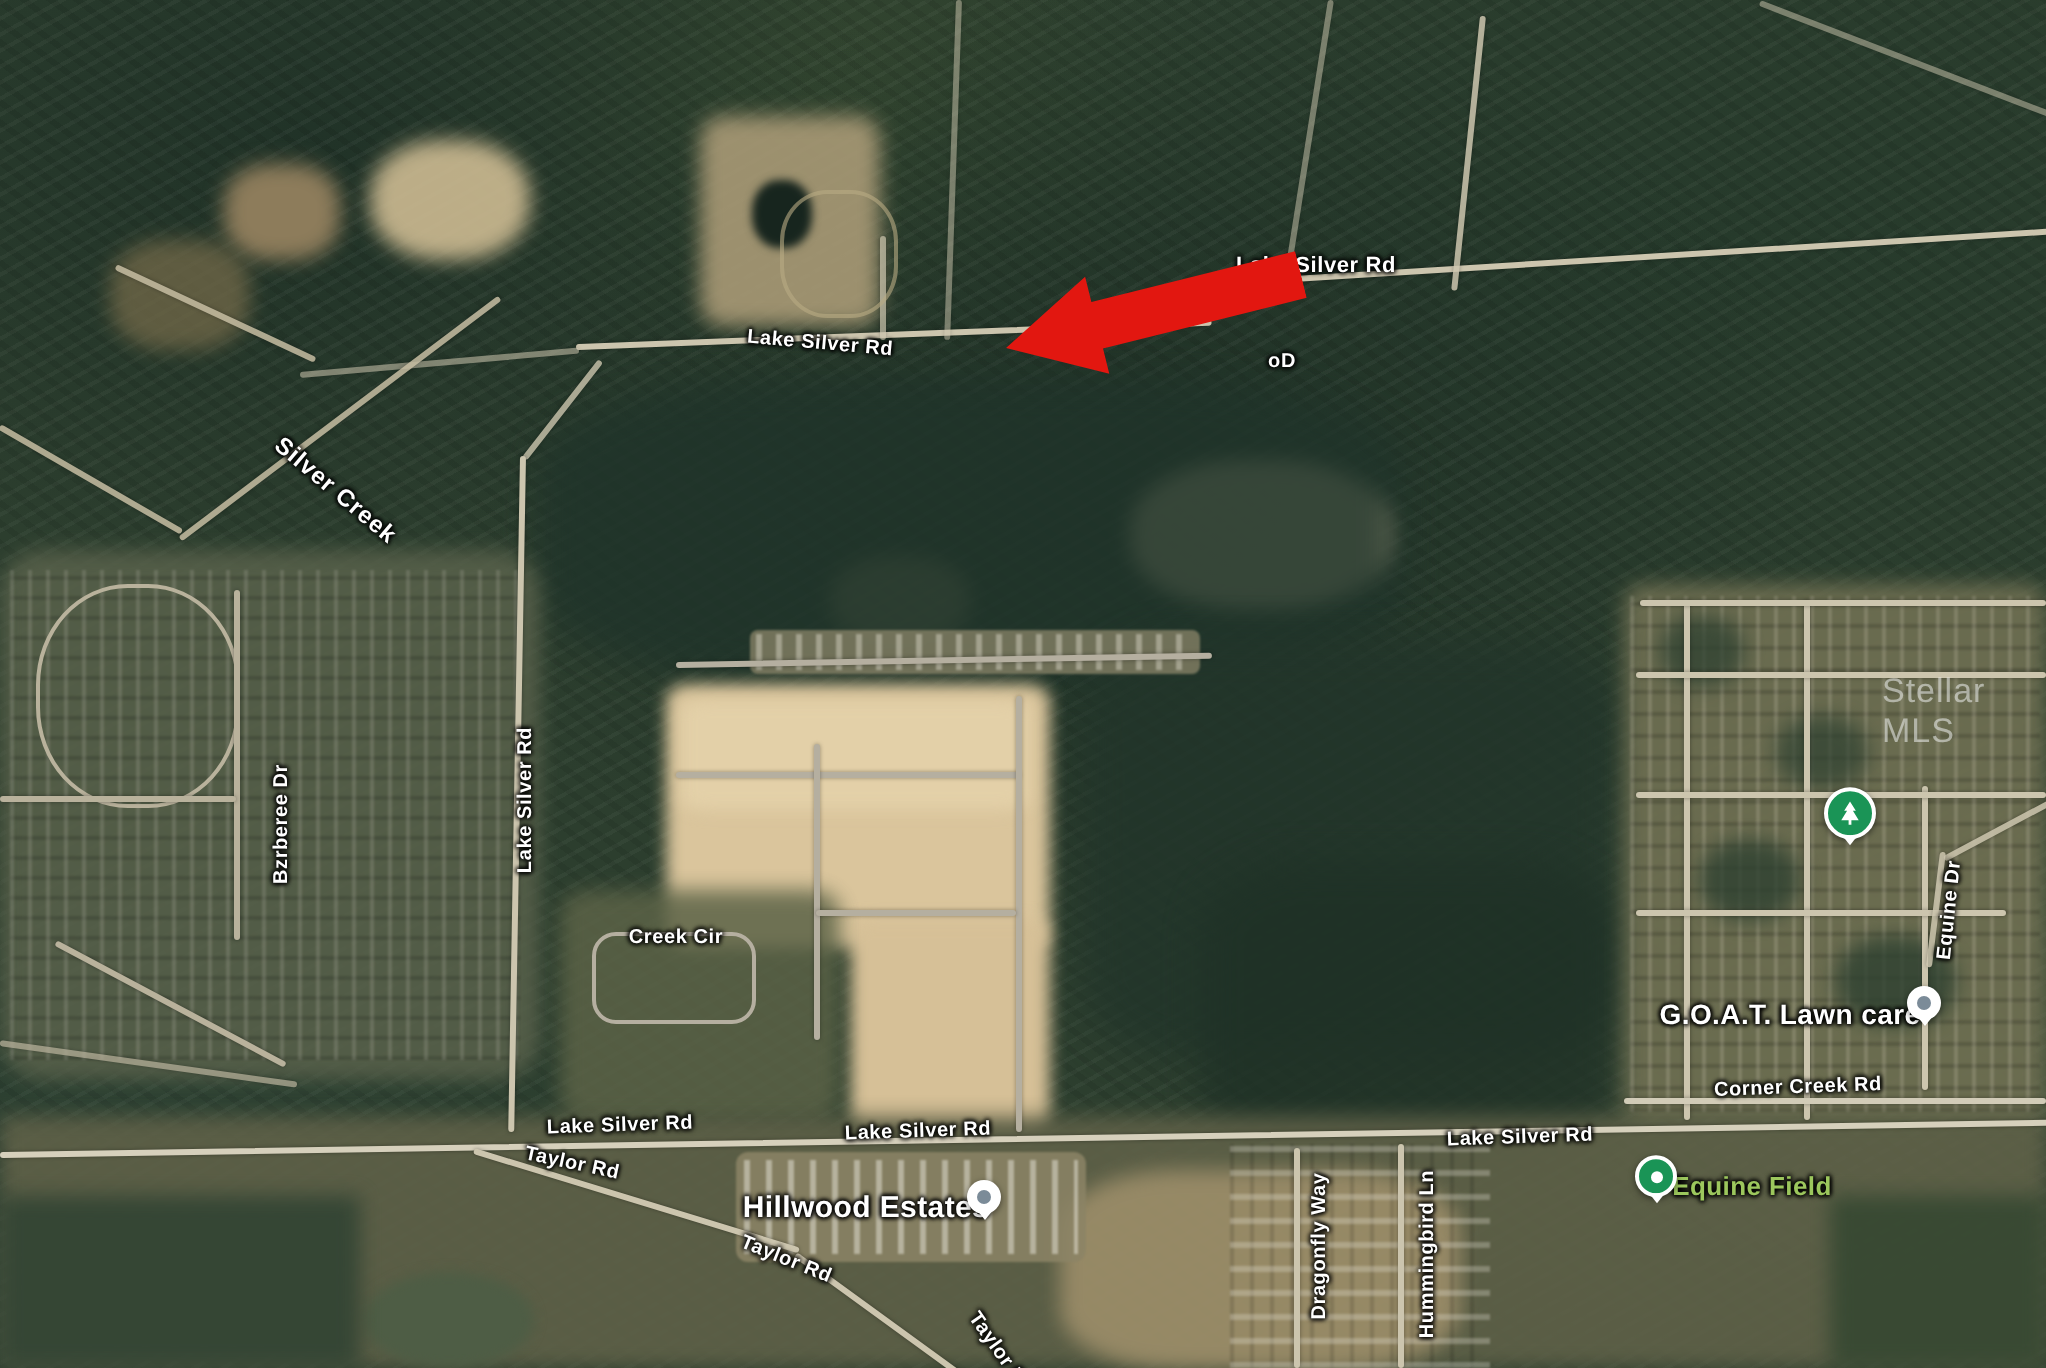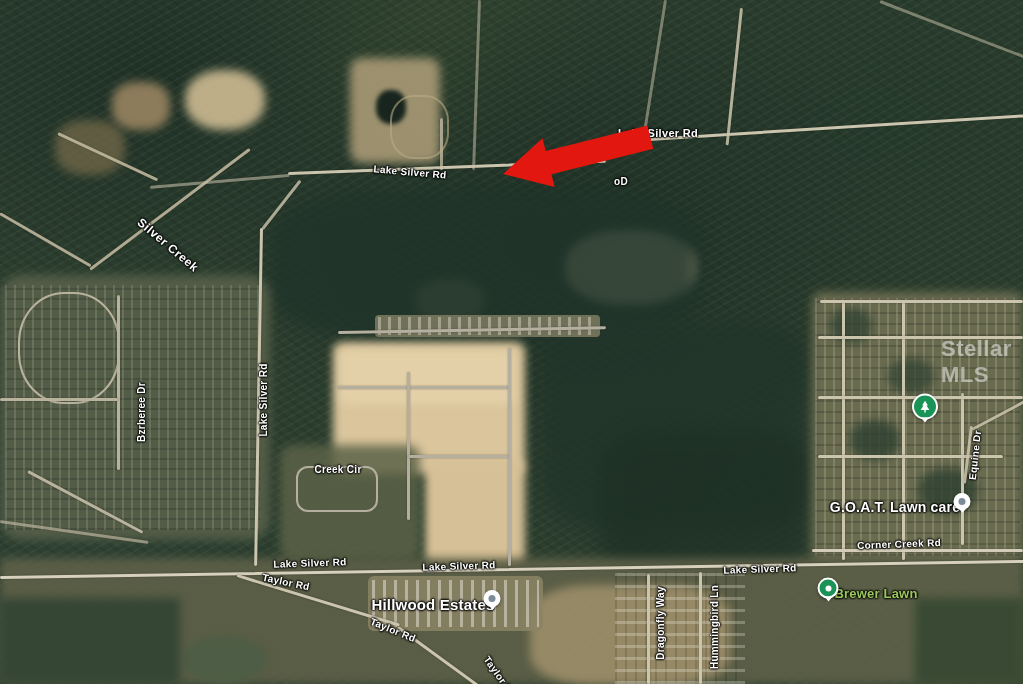--- a/index.html
+++ b/index.html
@@ -23,21 +23,21 @@
   .roadv{position:absolute;width:2.5px;background:#ccc5ae;transform-origin:center top;border-radius:2px;box-shadow:0 0 2px rgba(0,0,0,.35);}
   .loop{position:absolute;border:2.5px solid #b5afa0;background:transparent;}
   .lbl{position:absolute;white-space:nowrap;font-weight:700;font-size:10px;color:#fff;letter-spacing:.3px;
        text-shadow:-1px 0 2px rgba(0,0,0,.9),1px 0 2px rgba(0,0,0,.9),0 -1px 2px rgba(0,0,0,.9),0 1px 2px rgba(0,0,0,.9);}
   .lbl.creek{font-weight:700;letter-spacing:.5px;}
   .lbl.poi{letter-spacing:.2px;}
   .pin{position:absolute;transform:translate(-50%,-60%);z-index:30;cursor:pointer;}
   .pin .bubble{display:flex;align-items:center;justify-content:center;border-radius:50%;box-shadow:0 1px 3px rgba(0,0,0,.5);}
   .pin .tail{width:0;height:0;border-left:4px solid transparent;border-right:4px solid transparent;margin:-2px auto 0 auto;}
   .arrow-wrap{position:absolute;z-index:40;transform-origin:left center;}
-  .wm{position:absolute;z-index:50;color:rgba(238,240,240,.55);font-size:22px;letter-spacing:.5px;font-weight:700;}
+  .wm{position:absolute;z-index:50;color:rgba(238,240,240,.55);font-size:17px;letter-spacing:.5px;font-weight:400;}
   .labels,.roads,.terrain{position:absolute;inset:0;}
   .labels{z-index:20;}
   .roads{z-index:10;}
   .terrain{z-index:1;}
 </style>
 </head>
 <body>
 
 <div class="stage">
   <div class="tex"></div>
@@ -133,24 +133,24 @@
       <span class="lbl" style="left: 310px; top: 563px; font-size: 10px; transform: translate(-50%, -50%) rotate(-2deg);">Lake Silver Rd</span>
       <span class="lbl" style="left: 459px; top: 566px; font-size: 10px; transform: translate(-50%, -50%) rotate(-2deg);">Lake Silver Rd</span>
       <span class="lbl" style="left: 760px; top: 569px; font-size: 10px; transform: translate(-50%, -50%) rotate(-2deg);">Lake Silver Rd</span>
       <span class="lbl" style="left: 286px; top: 582px; font-size: 10px; transform: translate(-50%, -50%) rotate(12deg);">Taylor Rd</span>
       <span class="lbl" style="left: 393px; top: 630px; font-size: 10px; transform: translate(-50%, -50%) rotate(22deg);">Taylor Rd</span>
       <span class="lbl" style="left: 500px; top: 677px; font-size: 10px; transform: translate(-50%, -50%) rotate(55deg);">Taylor Rd</span>
       <span class="lbl" style="left: 660px; top: 623px; font-size: 10px; transform: translate(-50%, -50%) rotate(-90deg);">Dragonfly Way</span>
       <span class="lbl" style="left: 714px; top: 627px; font-size: 10px; transform: translate(-50%, -50%) rotate(-90deg);">Hummingbird Ln</span>
       <span class="lbl" style="left: 899px; top: 544px; font-size: 10px; transform: translate(-50%, -50%) rotate(-2deg);">Corner Creek Rd</span>
       <span class="lbl" style="left: 975px; top: 455px; font-size: 10px; transform: translate(-50%, -50%) rotate(-84deg);">Equine Dr</span>
-      <span class="lbl" style="left: 621px; top: 181px; font-size: 10px; transform: translate(-50%, -50%) rotate(0deg);">oD</span>
+      <span class="lbl" style="left: 641px; top: 181px; font-size: 10px; transform: translate(-50%, -50%) rotate(0deg);">oD</span>
       <span class="lbl poi" style="left: 433px; top: 604px; font-size: 15px; color: rgb(255, 255, 255); transform: translate(-50%, -50%) rotate(0deg);">Hillwood Estates</span>
       <span class="lbl poi" style="left: 895px; top: 507px; font-size: 14px; color: rgb(255, 255, 255); transform: translate(-50%, -50%) rotate(0deg);">G.O.A.T. Lawn care</span>
-      <span class="lbl poi" style="left: 876px; top: 593px; font-size: 13px; color: rgb(156, 199, 93); transform: translate(-50%, -50%) rotate(0deg);">Brewer Lawn</span>
+      <span class="lbl poi" style="left: 876px; top: 593px; font-size: 13px; color: rgb(156, 199, 93); transform: translate(-50%, -50%) rotate(0deg);">Equine Field</span>
     </div>
 
   <div class="arrow-wrap" style="left:503px;top:146px;width:152px;height:56px;transform:rotate(-14deg);">
     <svg width="152" height="56" viewBox="0 0 152 56">
       <polygon points="0,28 47,3 47,16 152,16 152,40 47,40 47,53" fill="#e21710"></polygon>
     </svg>
   </div>
 
   <div class="wm" style="left:941px;top:336px;">Stellar MLS</div>
 <div class="pin" style="left: 492px; top: 602px;">

